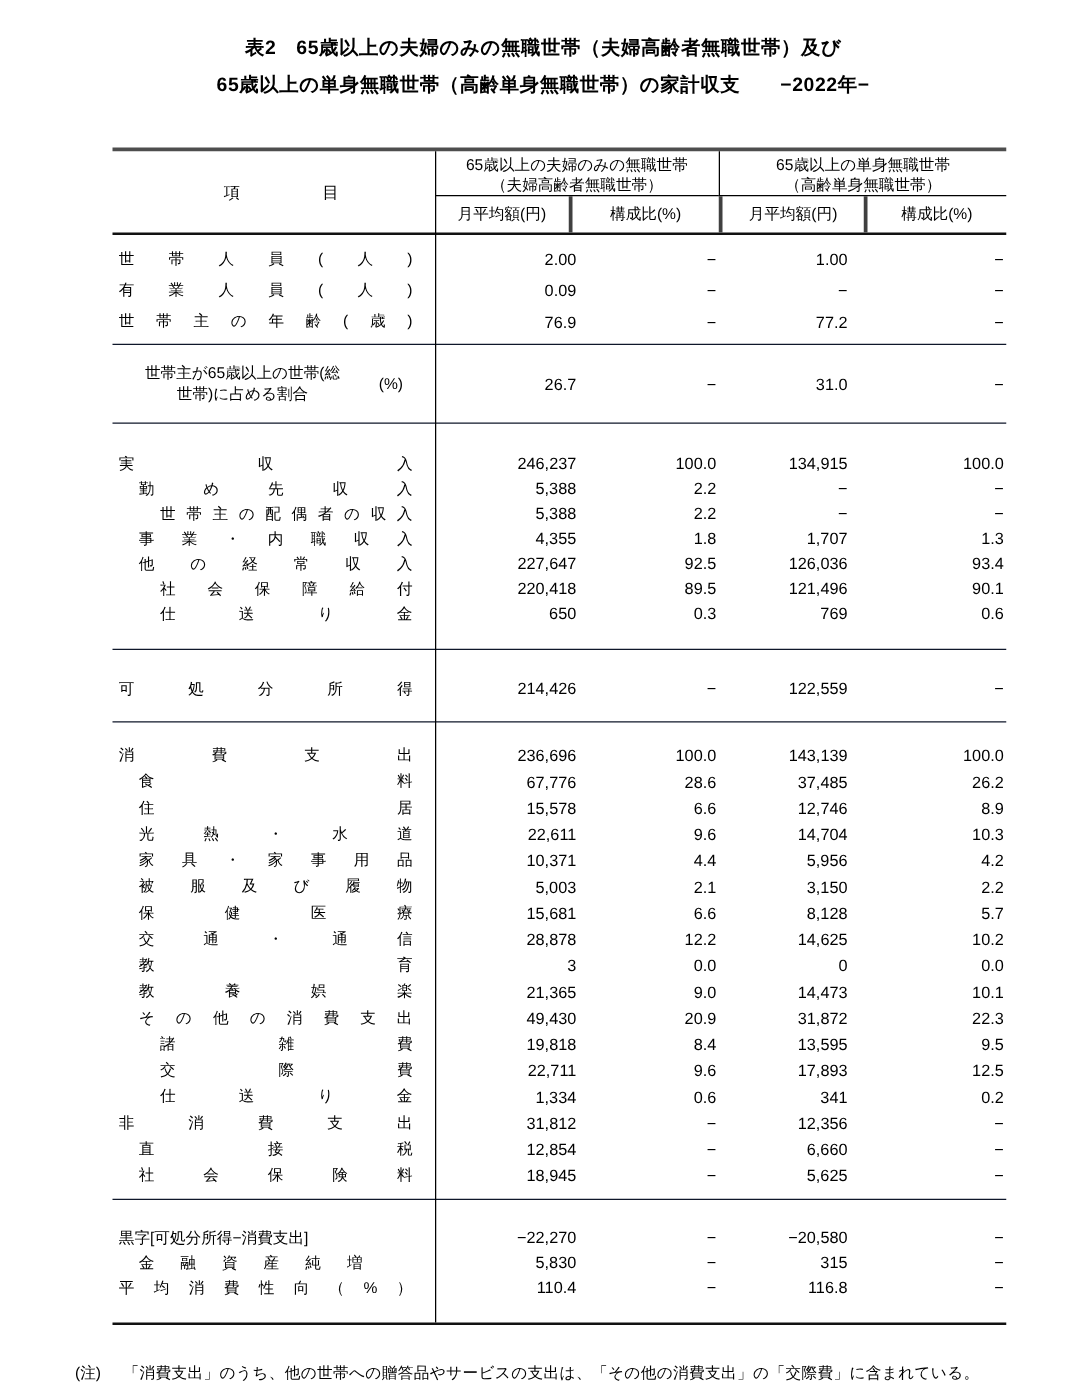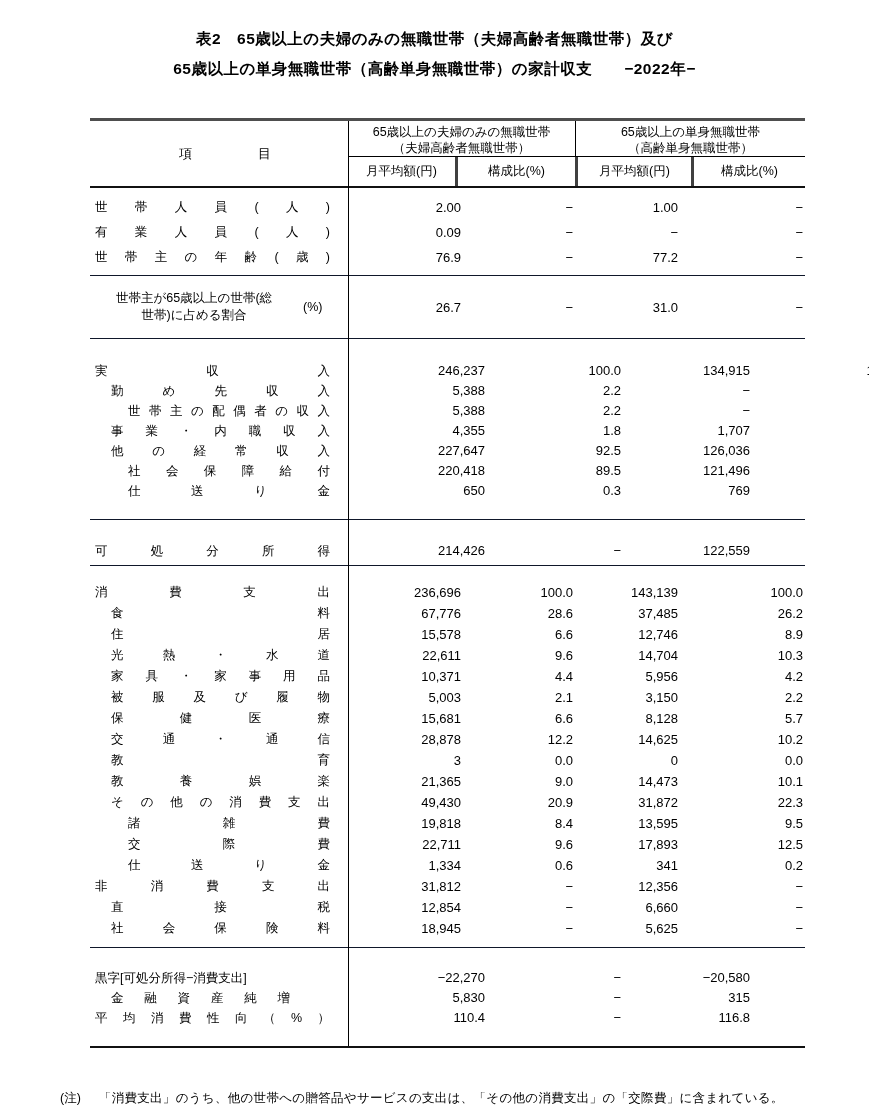--- a/index.html
+++ b/index.html
@@ -21,27 +21,27 @@
   .h-g{text-align:center;font-size:12.5px;line-height:16px;padding-top:3px;border-bottom:1px solid #000;}
   .h-g1{grid-column:2/4;grid-row:1;text-align:center;}
   .h-g2{grid-column:4/6;grid-row:1;border-left:1px solid #000;}
   .h-s{grid-row:2;text-align:center;font-size:12.5px;line-height:29px;}
   .h-s2,.h-s3,.h-s4{border-left:3px solid #404040;}
 
   .sec{border-bottom:1px solid #0f172a;}
   .secA{padding:7px 0 5px;}
   .secB{height:62px;}
   .secC{padding:22px 0 18px;}
-  .secD{padding:21px 0 4px;}
+  .secD{padding:21px 0 16px;}
   .secE{padding:16px 0 8px;}
   .secF{padding:20px 0 18px;}
 
   .tr{display:grid;grid-template-columns:258px 114px 114px 115px 114px;}
   .secA .tr{height:25px;line-height:25px;}
-  .secC .tr,.secD .tr,.secF .tr{height:20px;line-height:20px;gap:24px;}
+  .secC .tr,.secD .tr,.secF .tr{height:20px;line-height:20px;}
   .secE .tr{height:21px;line-height:21px;}
 
   .lab{font-size:12.5px;box-sizing:border-box;padding-right:18px;overflow:hidden;}
   .j{text-align:justify;text-align-last:justify;}
   .jn{padding-right:58px;}
   .i0{padding-left:5px;}
   .i1{padding-left:21px;}
   .i2{padding-left:38px;}
   .num{font-size:13px;text-align:right;box-sizing:border-box;font-variant-numeric:tabular-nums;}
   .c1{padding-right:1px;}

